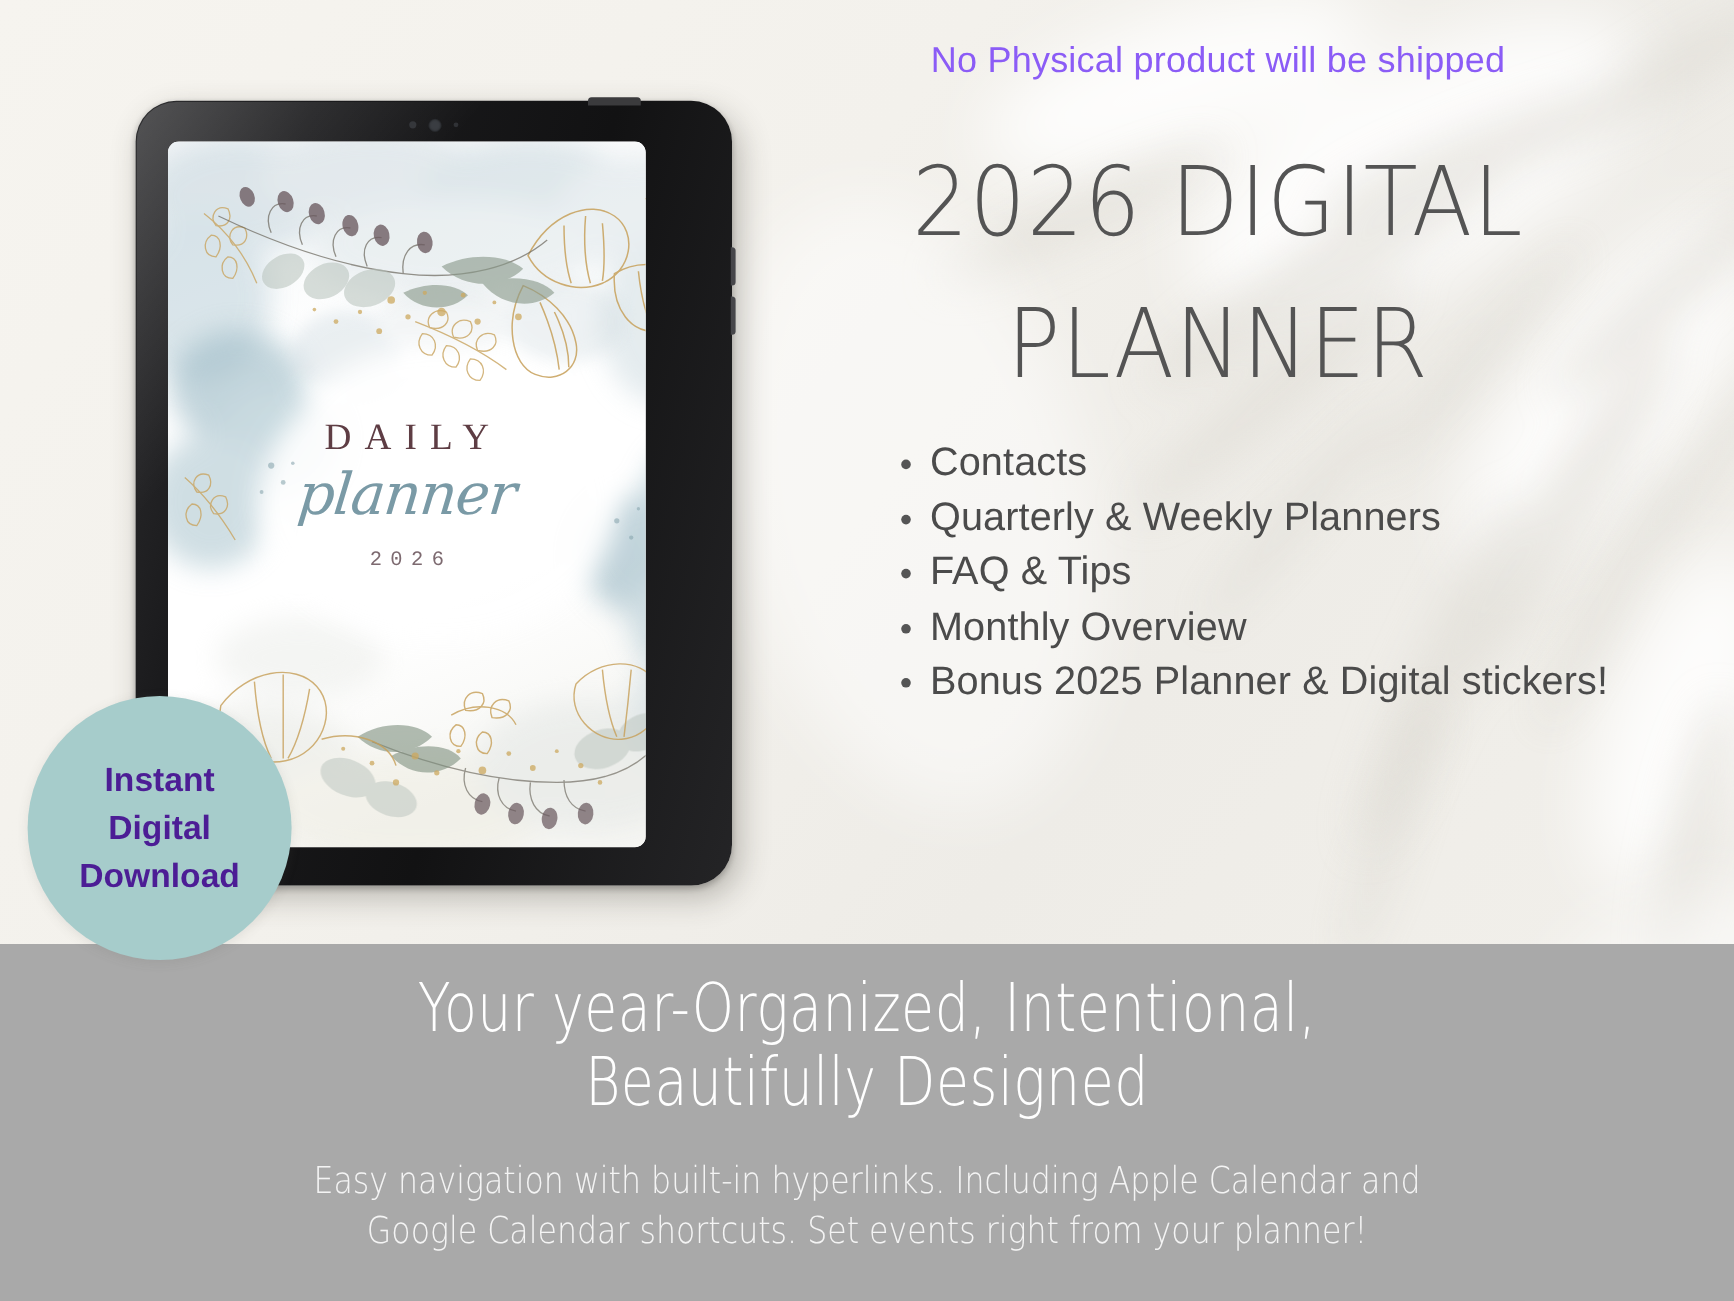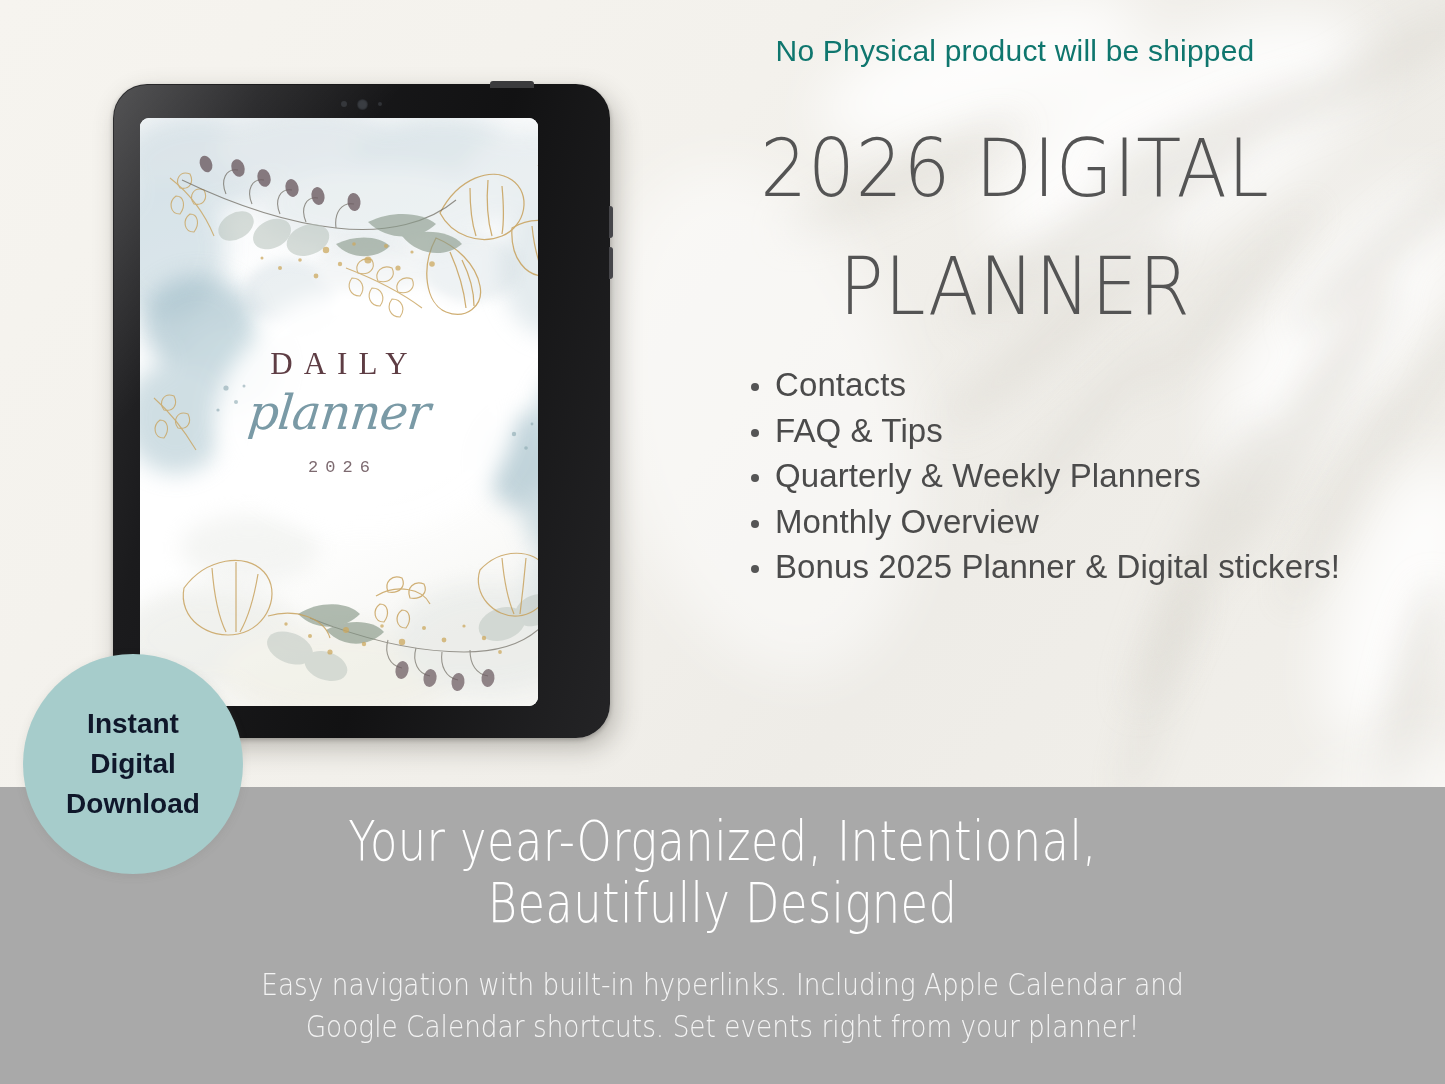--- a/index.html
+++ b/index.html
@@ -108,21 +108,21 @@
     margin-top: 18px;
     text-indent: 7px;
   }
 
   
   #noShip {
     position: absolute;
     left: 690px; top: 34px; width: 650px;
     text-align: center;
     font-size: 30px;
-    color: #0f766e;
+    color: #8b5cf6;
     font-weight: 300;
     letter-spacing: .2px;
   }
   #bigTitle {
     position: absolute;
     left: 690px; top: 110px; width: 650px;
     text-align: center;
     color: #545454;
     font-size: 80px;
     line-height: 1.48;
@@ -153,27 +153,27 @@
     position: absolute;
     left: 6px; top: 21px;
     width: 8px; height: 8px;
     border-radius: 50%;
     background: #555;
   }
 
   
   #badge {
     position: absolute;
-    left: 23px; top: 654px;
+    left: 23px; top: 580px;
     width: 220px; height: 220px;
     border-radius: 50%;
     background: #a6cccb;
     display: flex; flex-direction: column;
     align-items: center; justify-content: center;
-    color: #0f172a;
+    color: #4c1d95;
     font-weight: bold;
     font-size: 28px;
     line-height: 1.42;
     text-align: right;
     z-index: 30;
     box-shadow: 0 2px 10px rgba(90,90,80,.12);
   }
 
   
   #band {
@@ -481,22 +481,22 @@
 
 <div id="noShip">No Physical product will be shipped</div>
 
 <div id="bigTitle">
   <span class="ln">2026 DIGITAL</span>
   <span class="ln">PLANNER</span>
 </div>
 
 <ul id="features">
   <li>Contacts</li>
+  <li>Quarterly &amp; Weekly Planners</li>
   <li>FAQ &amp; Tips</li>
-  <li>Quarterly &amp; Weekly Planners</li>
   <li>Monthly Overview</li>
   <li>Bonus 2025 Planner &amp; Digital stickers!</li>
 </ul>
 
 <div id="badge">
   <span>Instant</span>
   <span>Digital</span>
   <span>Download</span>
 </div>
 

